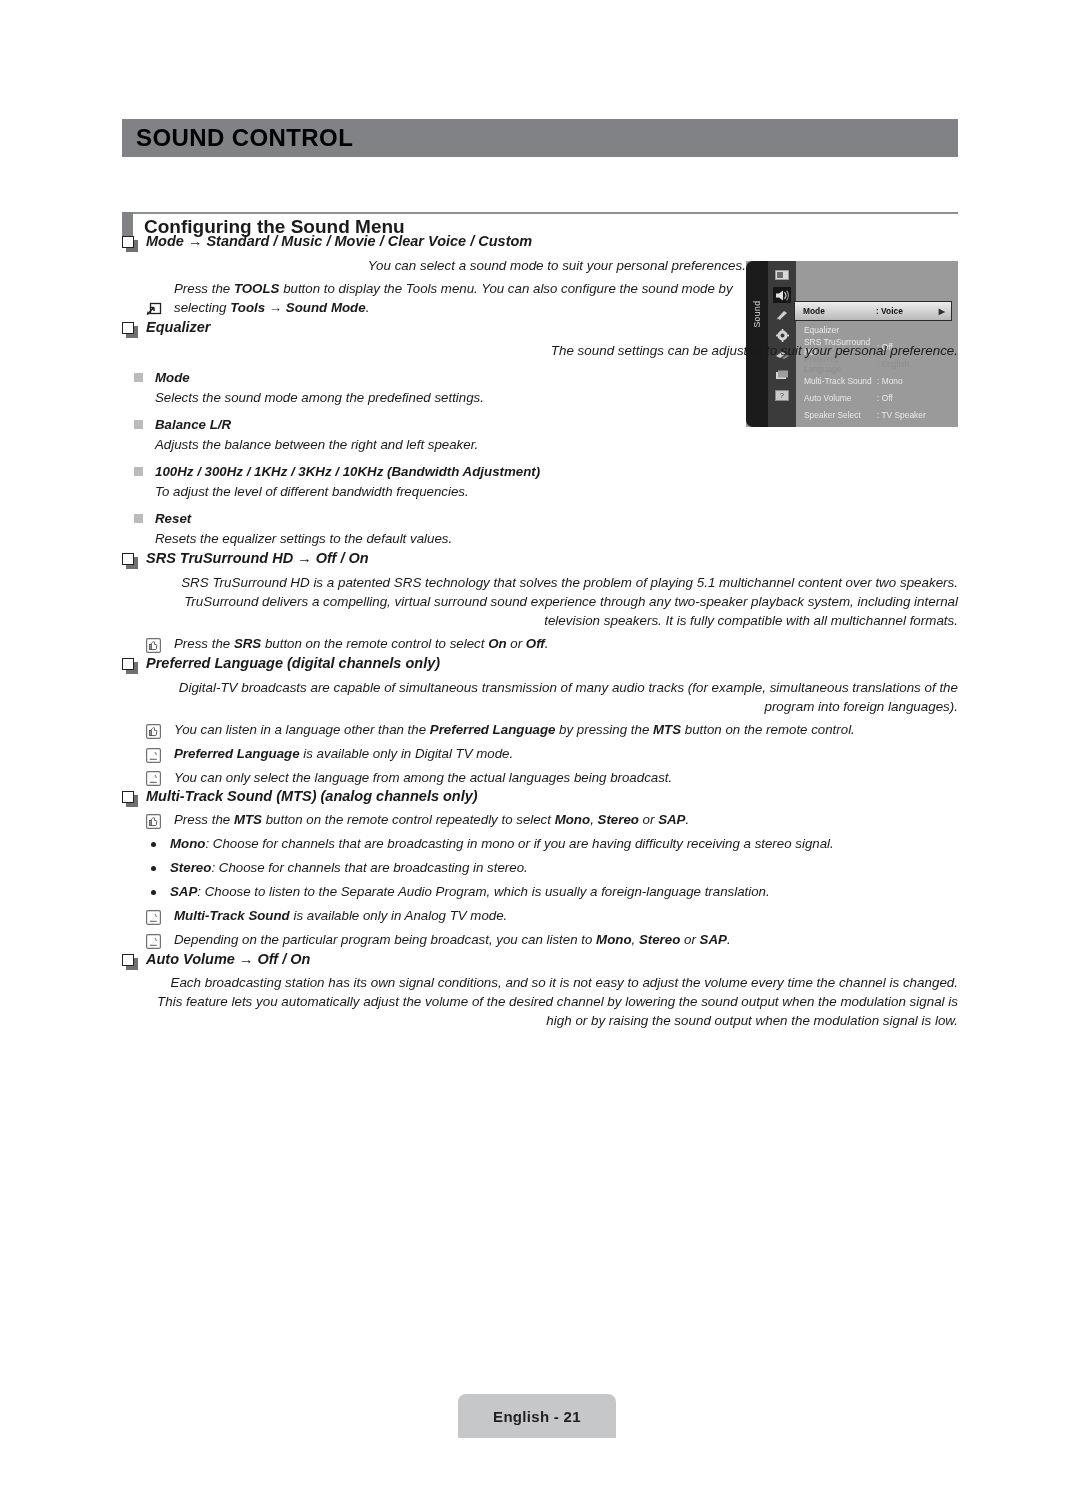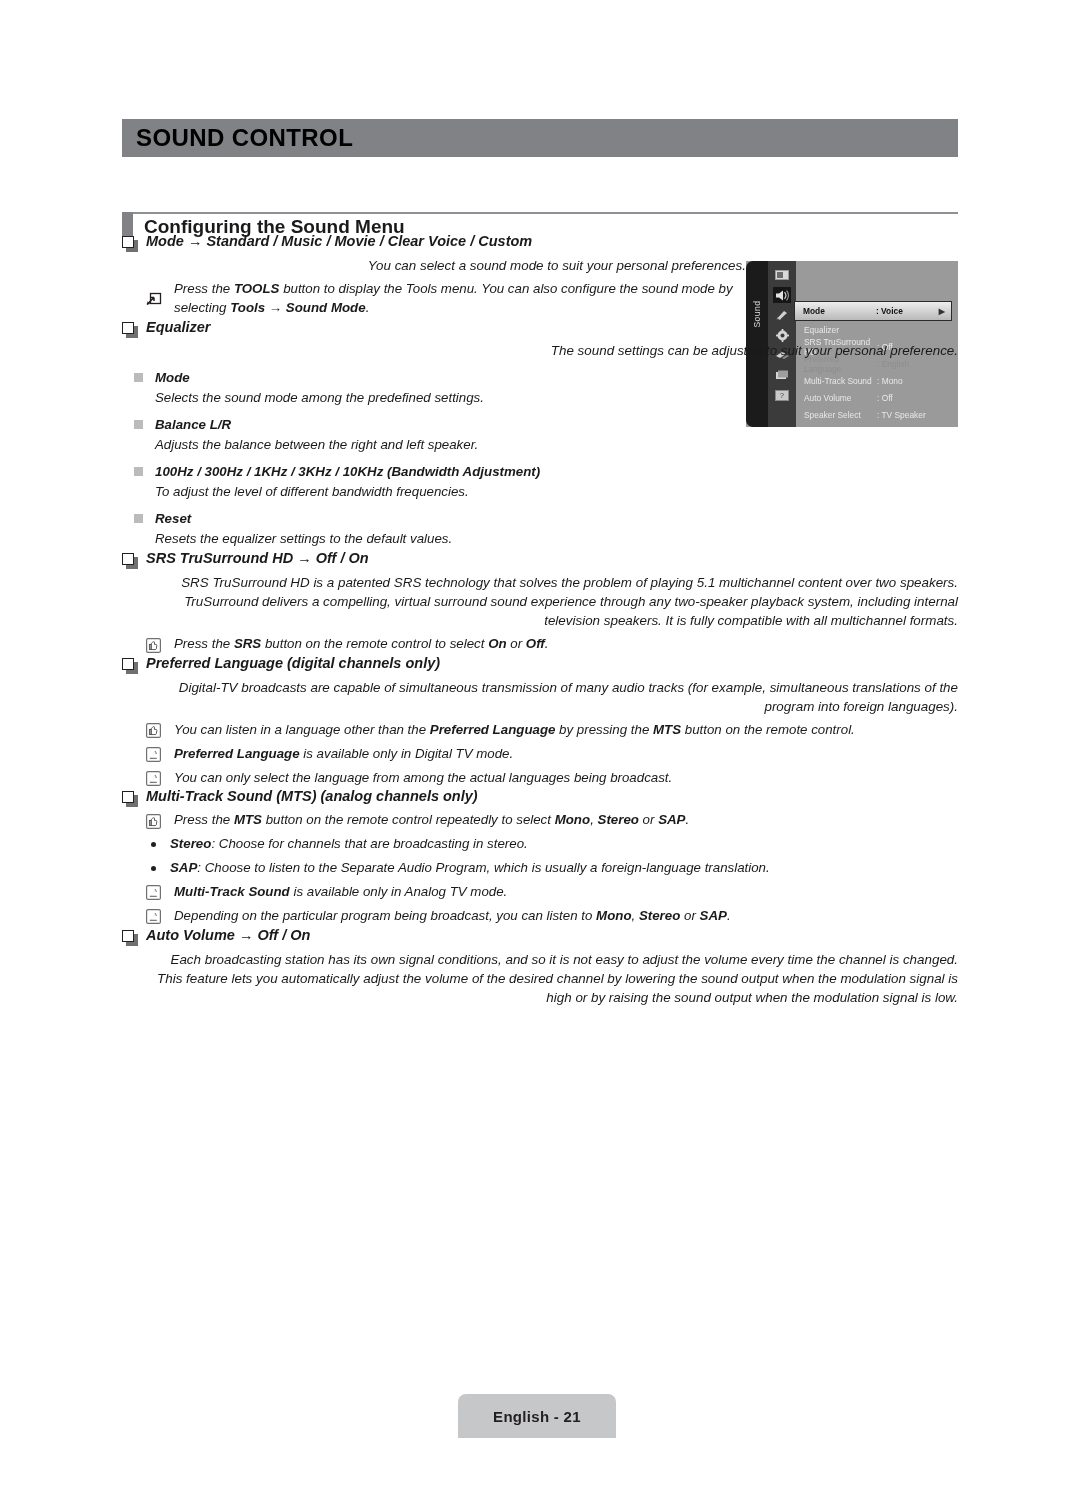--- a/index.html
+++ b/index.html
@@ -91,21 +91,21 @@
   .para {
     font-size: 13.4px;
     line-height: 1.42;
     margin: 5px 0 0 24px;
     text-align: right;
   }
   .para.narrow { width: 600px; }
 
   
   .note {
-    display: flex; align-items: center;
+    display: flex; align-items: flex-end;
     margin: 5px 0 0 24px;
     font-size: 13.3px;
     line-height: 1.42;
   }
   .note .ico { flex: 0 0 auto; width: 18px; height: 16px; margin-right: 10px; margin-top: 2px; }
   .note .ntext { flex: 1 1 auto; }
   .note.w1 .ntext { width: 588px; flex: 0 0 auto; }
 
   
   .sq-item { display: flex; align-items: flex-start; margin: 8px 0 0 12px; }
@@ -432,20 +432,24 @@
               <rect x="0.6" y="0.6" width="13.8" height="13.8" rx="1.5" fill="none" stroke="#6f7072" stroke-width="1.2"></rect>
               <path d="M5 11.5V6.6c0-1 .6-1.6 1.3-2.1l1-.7c.5-.4 1.2-.2 1.2.5v2.1h1.4c.6 0 1 .5.9 1.1l-.5 3.3c-.1.5-.5.8-1 .8z" fill="none" stroke="#4a4a4a" stroke-width="0.9"></path>
               <rect x="3.4" y="6.4" width="1.8" height="5.1" fill="none" stroke="#4a4a4a" stroke-width="0.9"></rect>
             </svg>
         </span>
         <span class="ntext"><span>Press the </span><b>MTS</b><span> button on the remote control repeatedly to select </span><b>Mono</b><span>, </span><b>Stereo</b><span> or </span><b>SAP</b><span>.</span></span>
       </div>
 
       <div class="dot-item">
         <span class="dot"></span>
+        <span><b>Mono</b><span>: Choose for channels that are broadcasting in mono or if you are having difficulty receiving a stereo signal.</span></span>
+      </div>
+      <div class="dot-item">
+        <span class="dot"></span>
         <span><b>Stereo</b><span>: Choose for channels that are broadcasting in stereo.</span></span>
       </div>
       <div class="dot-item">
         <span class="dot"></span>
         <span><b>SAP</b><span>: Choose to listen to the Separate Audio Program, which is usually a foreign-language translation.</span></span>
       </div>
 
       <div class="note">
         <span class="ico">
           <svg width="15" height="15" viewBox="0 0 15 15">

